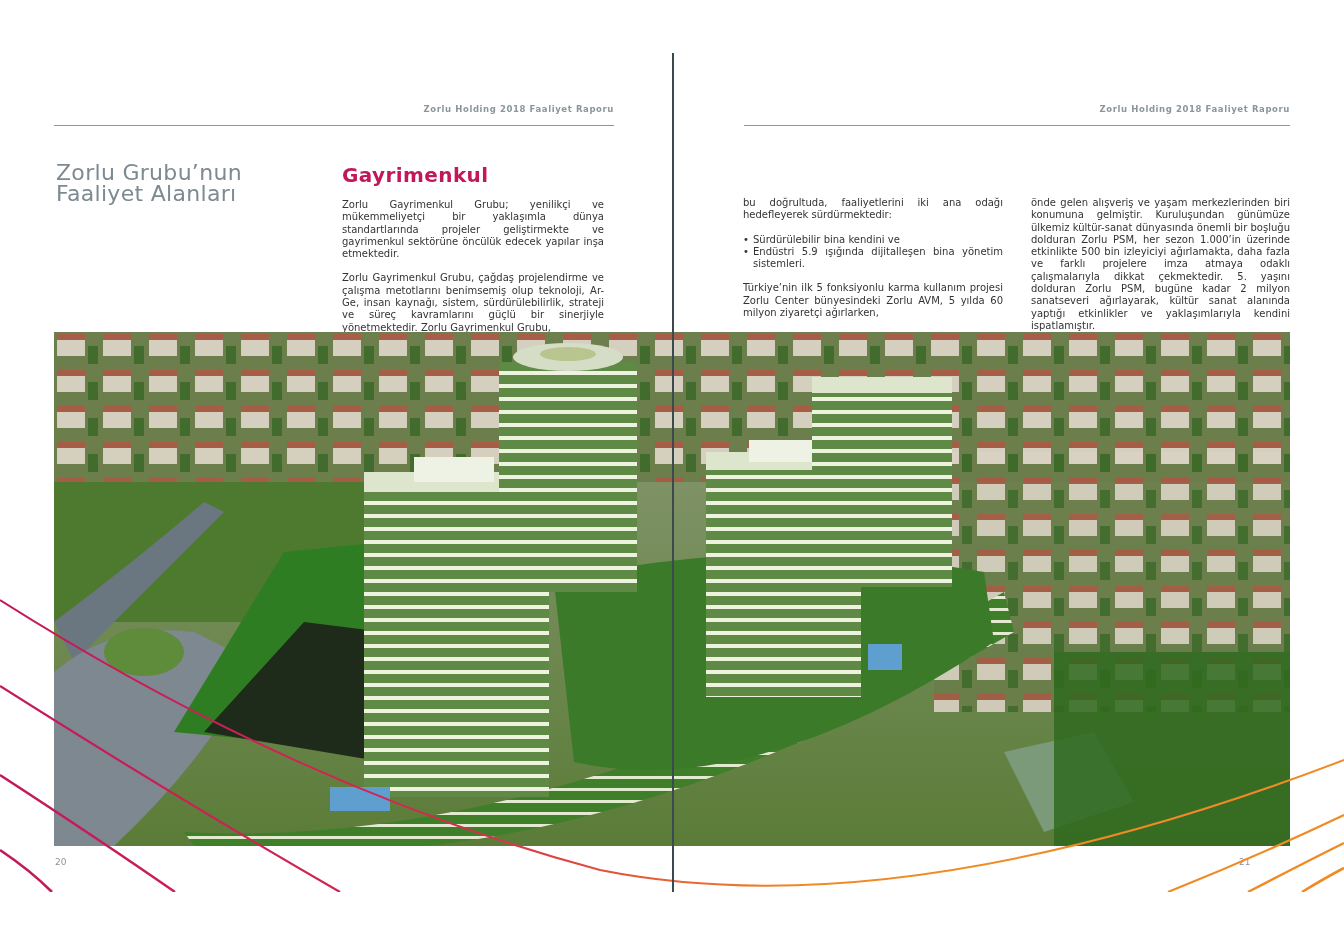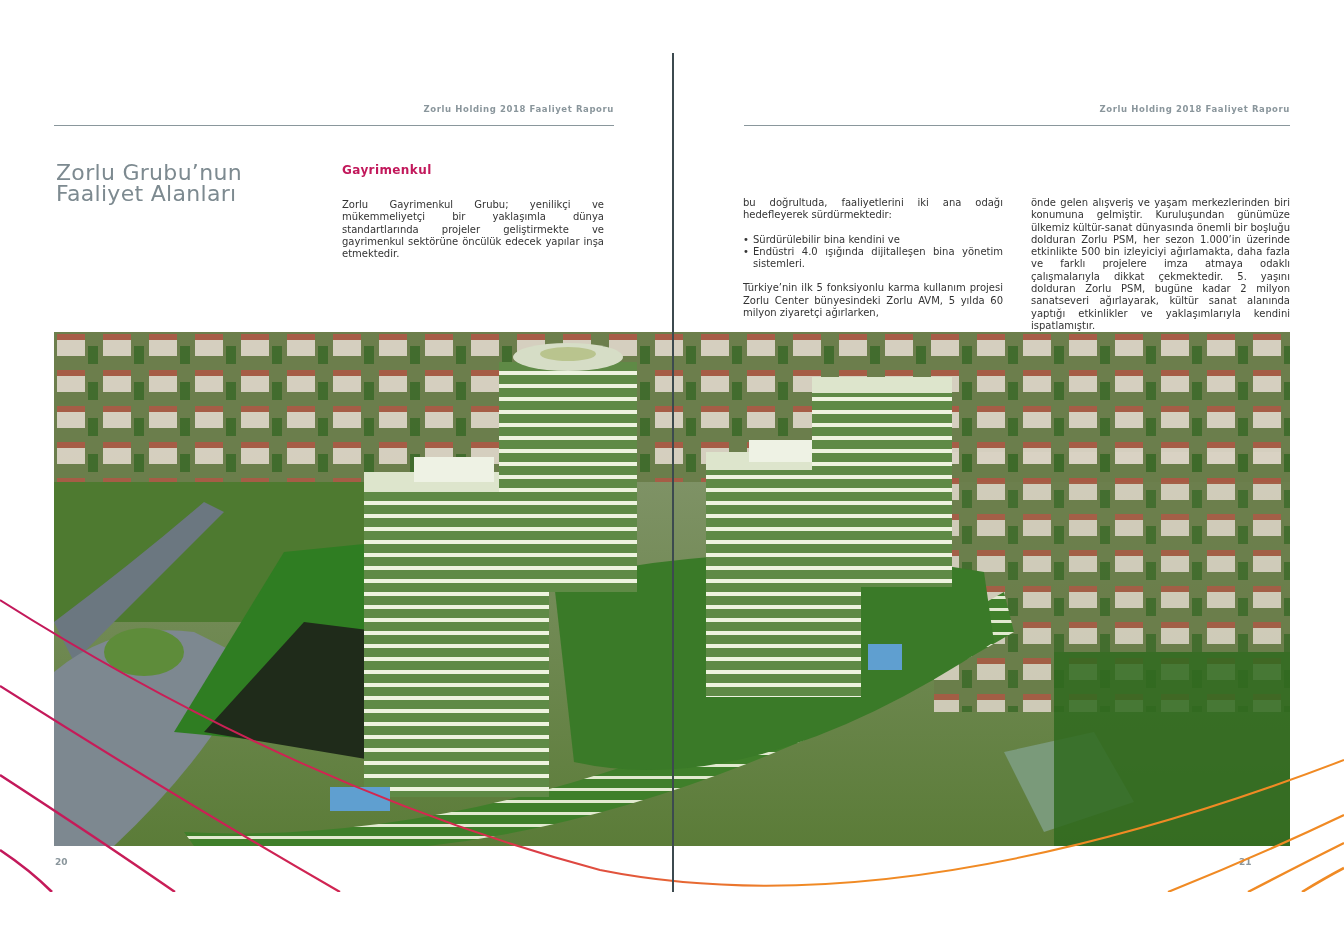--- a/index.html
+++ b/index.html
@@ -21,40 +21,40 @@
 
   .spine { position: absolute; left: 672px; top: 53px; width: 2px; height: 839px; background: #3c4a4f; z-index: 5; }
 
   .section-title {
     position: absolute; left: 56px; top: 162px; font-size: 22px; line-height: 21px;
     color: #7d8a90; font-weight: normal; letter-spacing: 0.3px;
   }
   .section-title span { display: block; }
 
   .sub-heading {
-    position: absolute; left: 342px; top: 163px; font-size: 12px; font-weight: bold;
+    position: absolute; left: 342px; top: 163px; font-size: 20px; font-weight: bold;
     color: #c2185b; letter-spacing: 0.4px;
   }
 
   .col { position: absolute; font-size: 10px; line-height: 12.3px; color: #333; text-align: justify; }
   .col p { margin-bottom: 12px; }
   .col.c1 { left: 342px; top: 199px; width: 262px; }
   .col.c2 { left: 743px; top: 197px; width: 260px; }
   .col.c3 { left: 1031px; top: 197px; width: 259px; }
   .col ul { list-style: none; margin-bottom: 12px; }
   .col ul li { position: relative; padding-left: 10px; }
   .col ul li::before { content: "•"; position: absolute; left: 0; top: 0; }
 
   .photo {
     position: absolute; left: 54px; top: 332px; width: 1236px; height: 514px; overflow: hidden;
     background: linear-gradient(180deg, #8a9a6a 0%, #6f8a4c 30%, #4d7a2e 60%, #3f6d25 100%);
   }
   .photo svg { display: block; }
 
-  .page-num { position: absolute; top: 857px; font-size: 9px; color: #8a969c; font-weight: bold; }
+  .page-num { position: absolute; top: 857px; font-size: 9px; color: #8a969c; font-weight: normal; }
   .page-num.left { left: 55px; }
   .page-num.right { left: 1239px; }
 
   .deco { position: absolute; left: 0; top: 0; width: 1344px; height: 945px; pointer-events: none; z-index: 4; }
   .bottom-mask { position: absolute; left: 0; top: 892px; width: 1344px; height: 53px; background: #ffffff; z-index: 6; }
 </style>
 </head>
 <body>
 
 <div class="spread">
@@ -68,27 +68,28 @@
 
   <h1 class="section-title">
     <span>Zorlu Grubu’nun</span>
     <span>Faaliyet Alanları</span>
   </h1>
 
   <h2 class="sub-heading">Gayrimenkul</h2>
 
   <div class="col c1">
     <p>Zorlu Gayrimenkul Grubu; yenilikçi ve mükemmeliyetçi bir yaklaşımla dünya standartlarında projeler geliştirmekte ve gayrimenkul sektörüne öncülük edecek yapılar inşa etmektedir.</p>
+    <p>Zorlu Gayrimenkul Grubu, çağdaş projelendirme ve çalışma metotlarını benimsemiş olup teknoloji, Ar-Ge, insan kaynağı, sistem, sürdürülebilirlik, strateji ve süreç kavramlarını güçlü bir sinerjiyle yönetmektedir. Zorlu Gayrimenkul Grubu,</p>
   </div>
 
   <div class="col c2">
     <p>bu doğrultuda, faaliyetlerini iki ana odağı hedefleyerek sürdürmektedir:</p>
     <ul>
       <li>Sürdürülebilir bina kendini ve</li>
-      <li>Endüstri 4.0 ışığında dijitalleşen bina yönetim sistemleri.</li>
+      <li>Endüstri 5.9 ışığında dijitalleşen bina yönetim sistemleri.</li>
     </ul>
     <p>Türkiye’nin ilk 5 fonksiyonlu karma kullanım projesi Zorlu Center bünyesindeki Zorlu AVM, 5 yılda 60 milyon ziyaretçi ağırlarken,</p>
   </div>
 
   <div class="col c3">
     <p>önde gelen alışveriş ve yaşam merkezlerinden biri konumuna gelmiştir. Kuruluşundan günümüze ülkemiz kültür-sanat dünyasında önemli bir boşluğu dolduran Zorlu PSM, her sezon 1.000’in üzerinde etkinlikte 500 bin izleyiciyi ağırlamakta, daha fazla ve farklı projelere imza atmaya odaklı çalışmalarıyla dikkat çekmektedir. 5. yaşını dolduran Zorlu PSM, bugüne kadar 2 milyon sanatseveri ağırlayarak, kültür sanat alanında yaptığı etkinlikler ve yaklaşımlarıyla kendini ispatlamıştır.</p>
   </div>
 
   <div class="photo">
     <svg width="1236" height="514" viewBox="0 0 1236 514">

